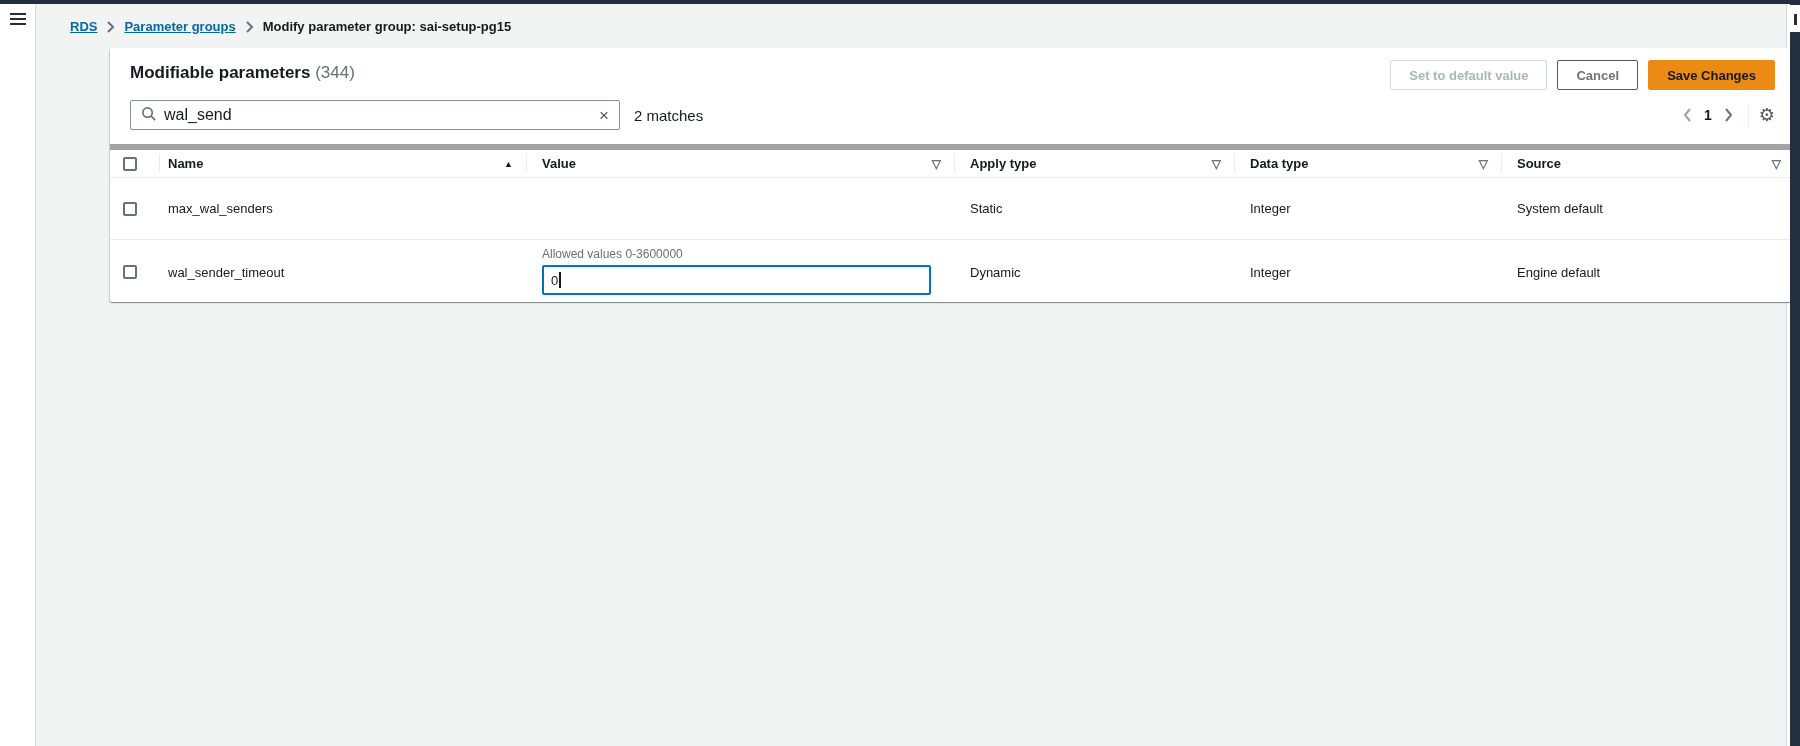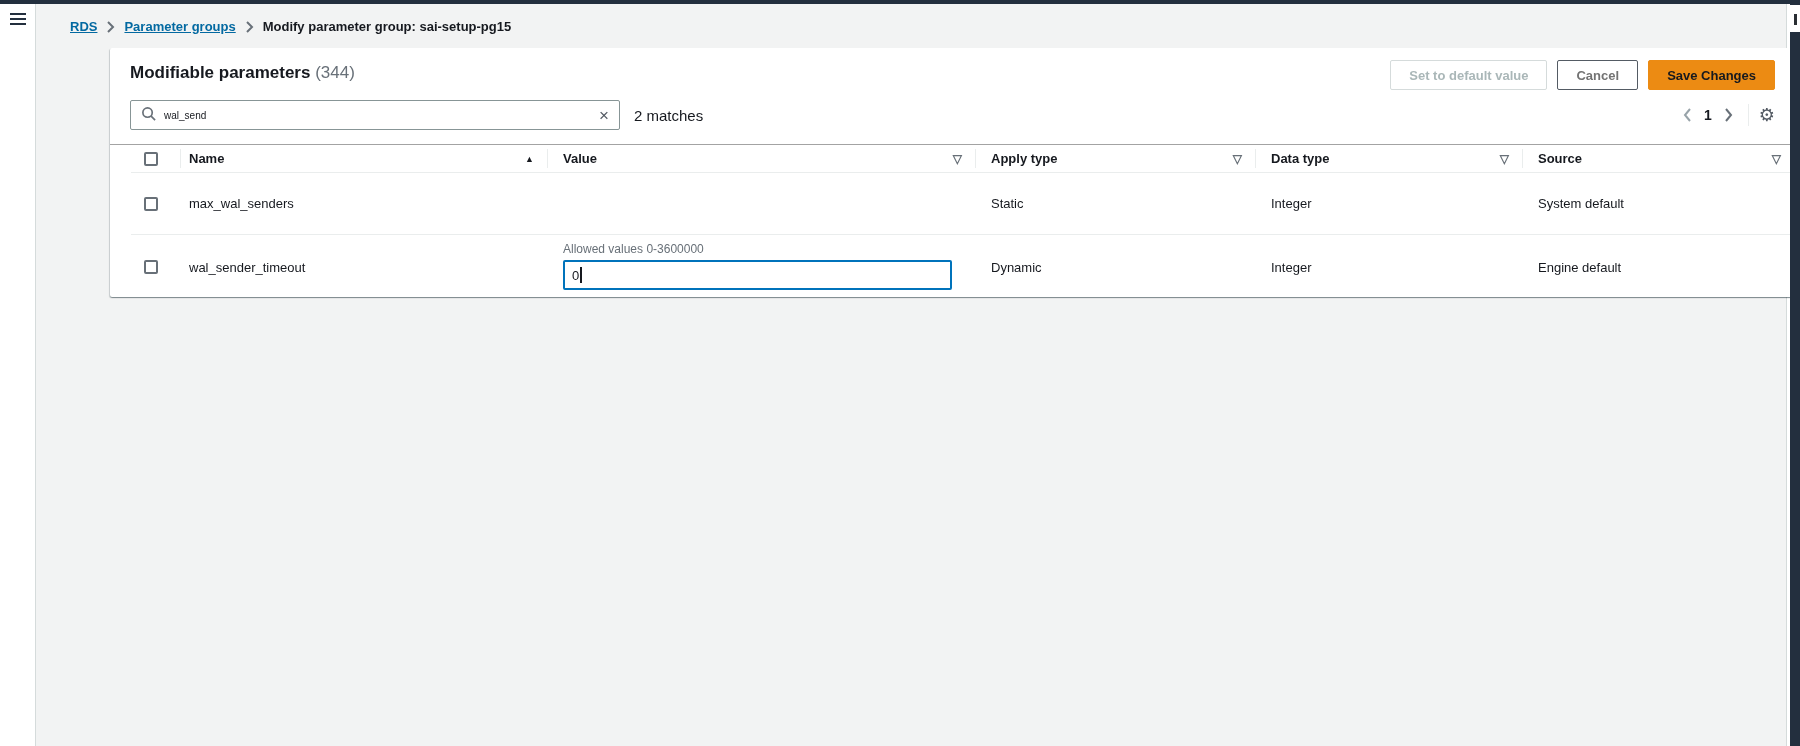--- a/index.html
+++ b/index.html
@@ -63,34 +63,34 @@
   .btn.primary { background: #ec8b13; border-color: #ec8b13; color: #16191f; }
 
   
   .toolbar { margin-top: 10px; padding: 0 20px; display: flex; align-items: center; }
   .search {
     width: 490px; height: 30px; background: #fff;
     border: 1px solid #879596; border-radius: 2px;
     display: flex; align-items: center; padding: 0 10px; gap: 8px;
   }
   .search input {
-    flex: 1; border: none; outline: none; font-size: 10px; color: #16191f;
+    flex: 1; border: none; outline: none; font-size: 16px; color: #16191f;
     font-family: "Liberation Sans", sans-serif; background: transparent;
   }
   .clear-x { color: #545b64; font-size: 17px; line-height: 1; cursor: pointer; }
   .matches { margin-left: 14px; font-size: 15px; color: #16191f; }
 
   .pagination { margin-left: auto; display: flex; align-items: center; }
   .page-btn { display: flex; align-items: center; justify-content: center; width: 22px; height: 22px; cursor: pointer; }
   .page-num { font-size: 14px; font-weight: 700; padding: 0 6px; cursor: pointer; }
   .pag-sep { width: 1px; height: 22px; background: #eaeded; margin: 0 10px 0 8px; }
   .gear { font-size: 18px; color: #545b64; cursor: pointer; line-height: 1; }
 
   
-  .table { margin-top: 14px; border-top: 1px solid #a3a3a3; padding-left: 21px; }
+  .table { margin-top: 14px; border-top: 6px solid #a3a3a3; }
   .grid-row { display: grid; grid-template-columns: 50px 367px 428px 280px 267px 1fr; }
   .thead { height: 28px; border-bottom: 1px solid #eaeded; align-items: center; }
   .th {
     position: relative; height: 100%;
     display: flex; align-items: center;
     font-size: 13px; font-weight: 700; color: #16191f;
     padding: 0 14px 0 15px;
   }
   .th.name-th { padding-left: 8px; }
   .th .divider { position: absolute; right: 0; top: 4px; bottom: 4px; width: 1px; background: #eaeded; }

